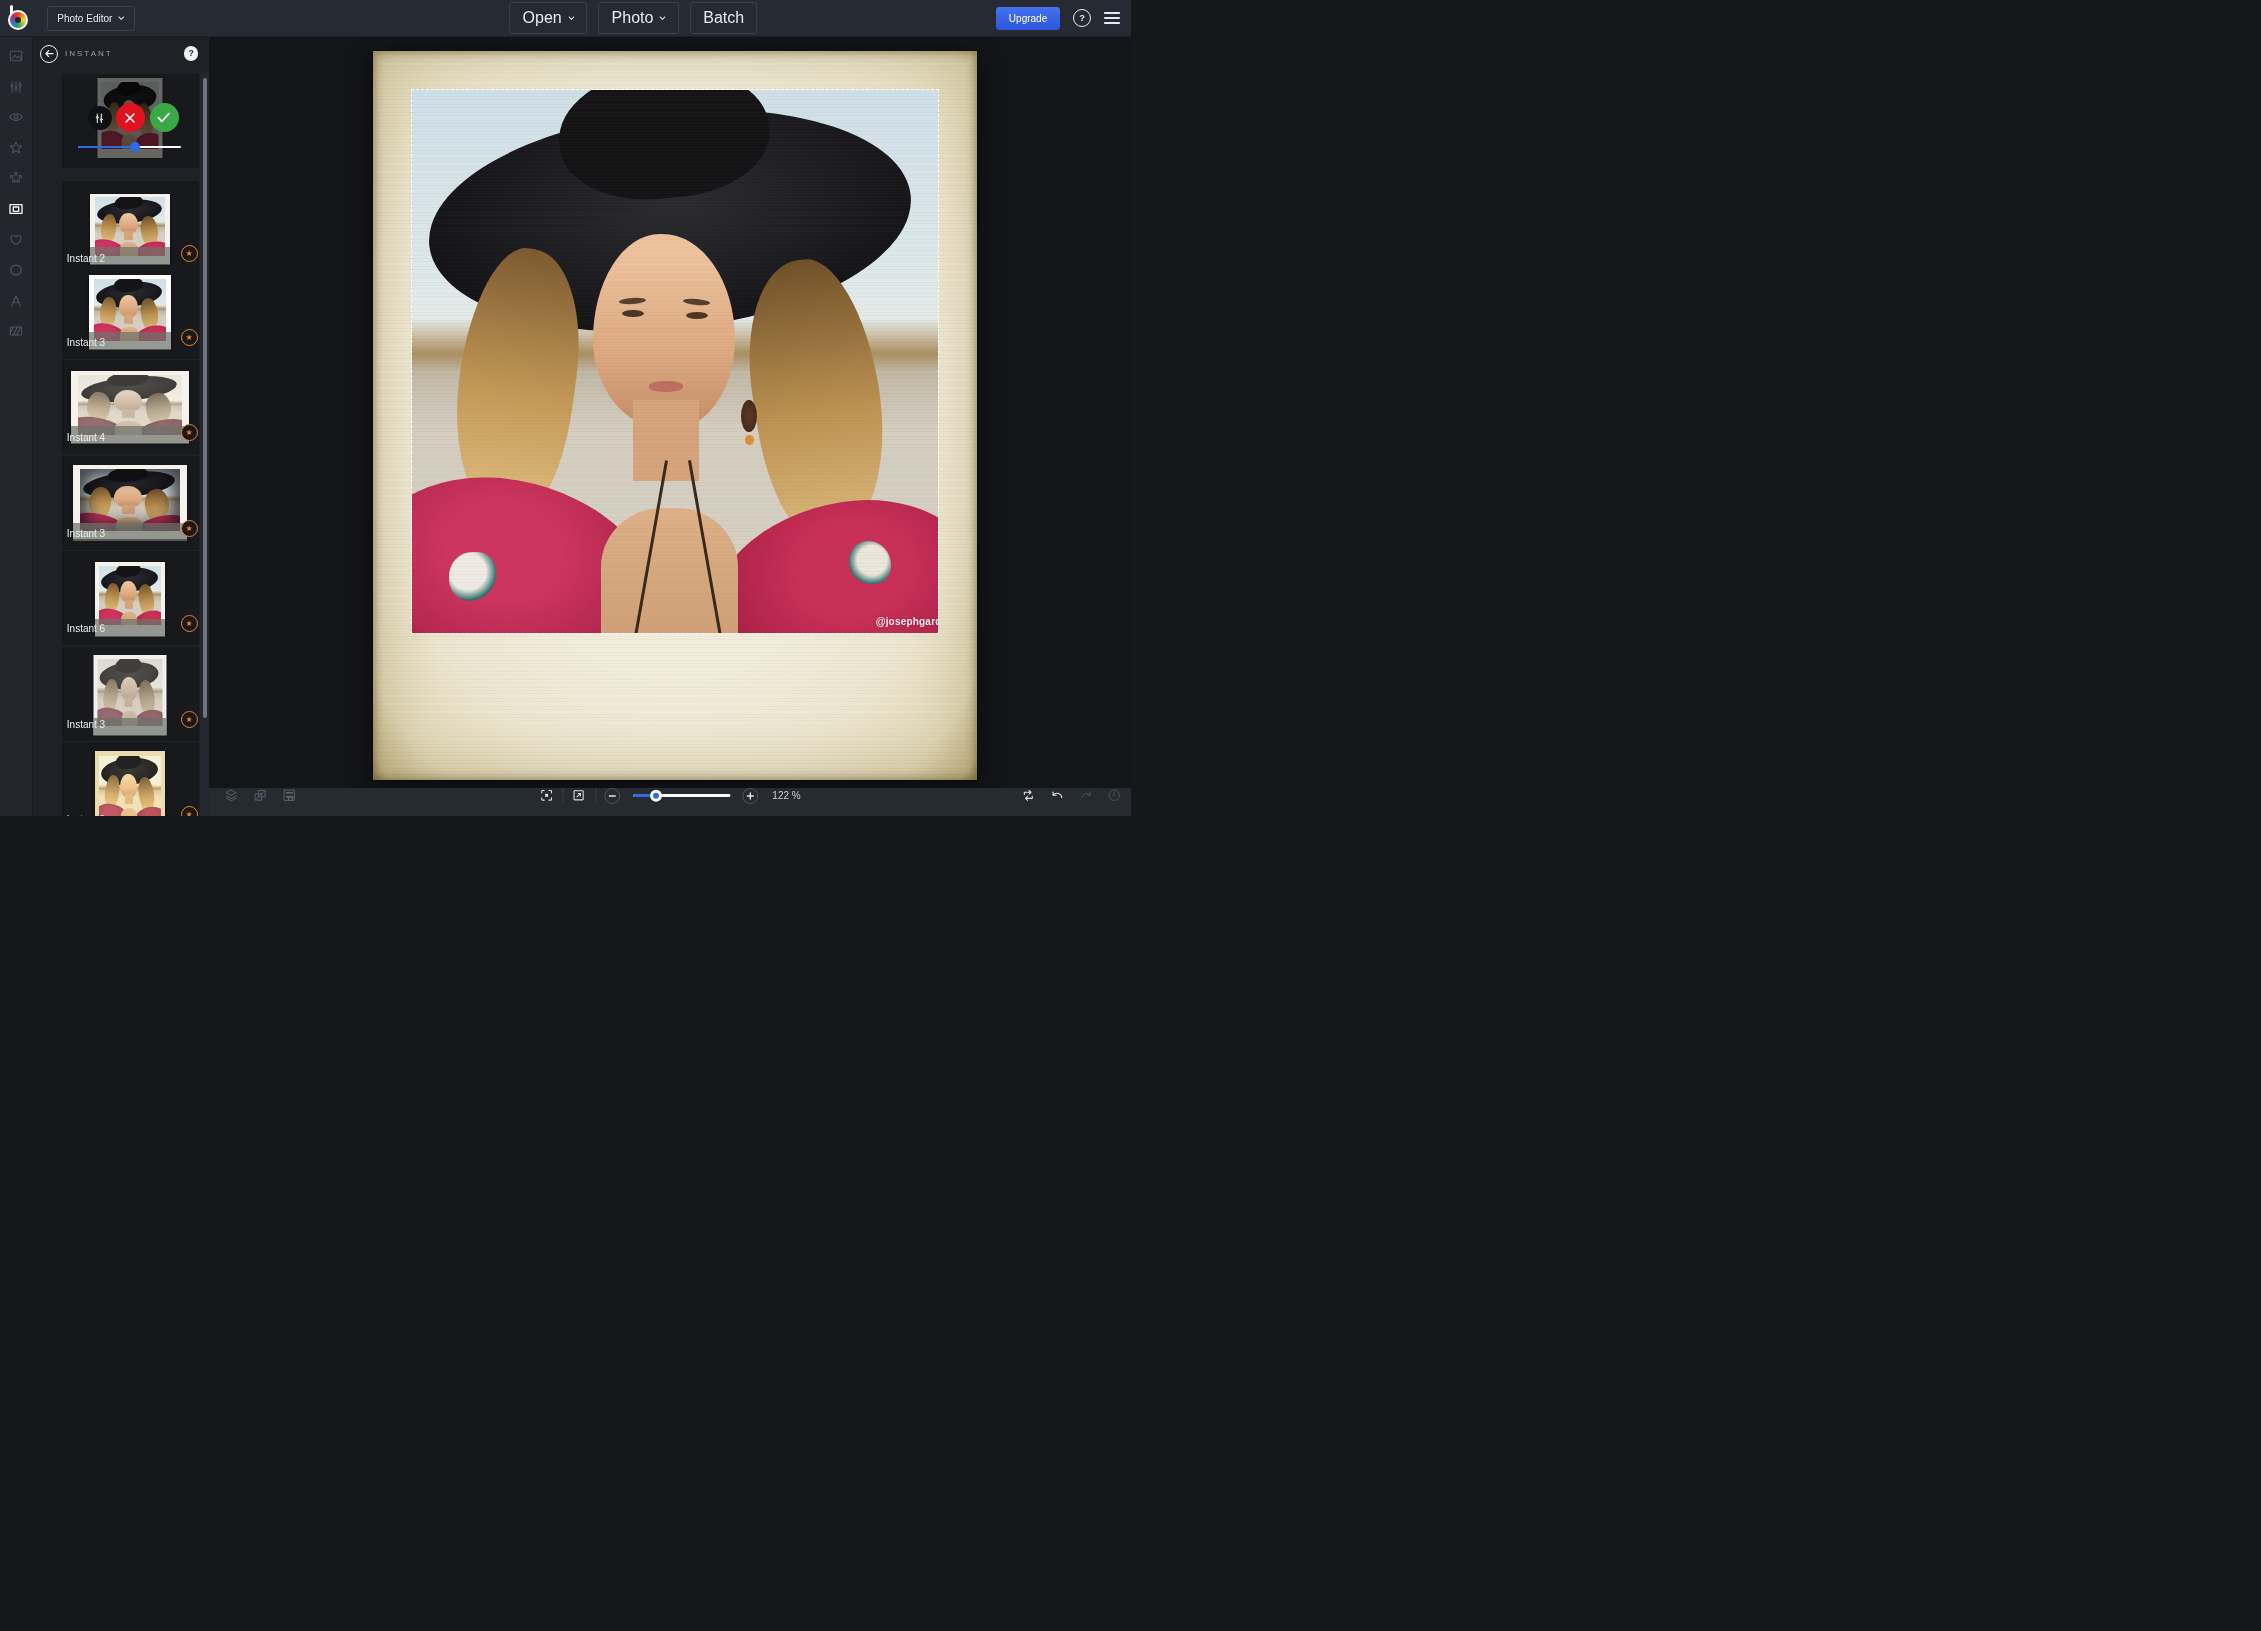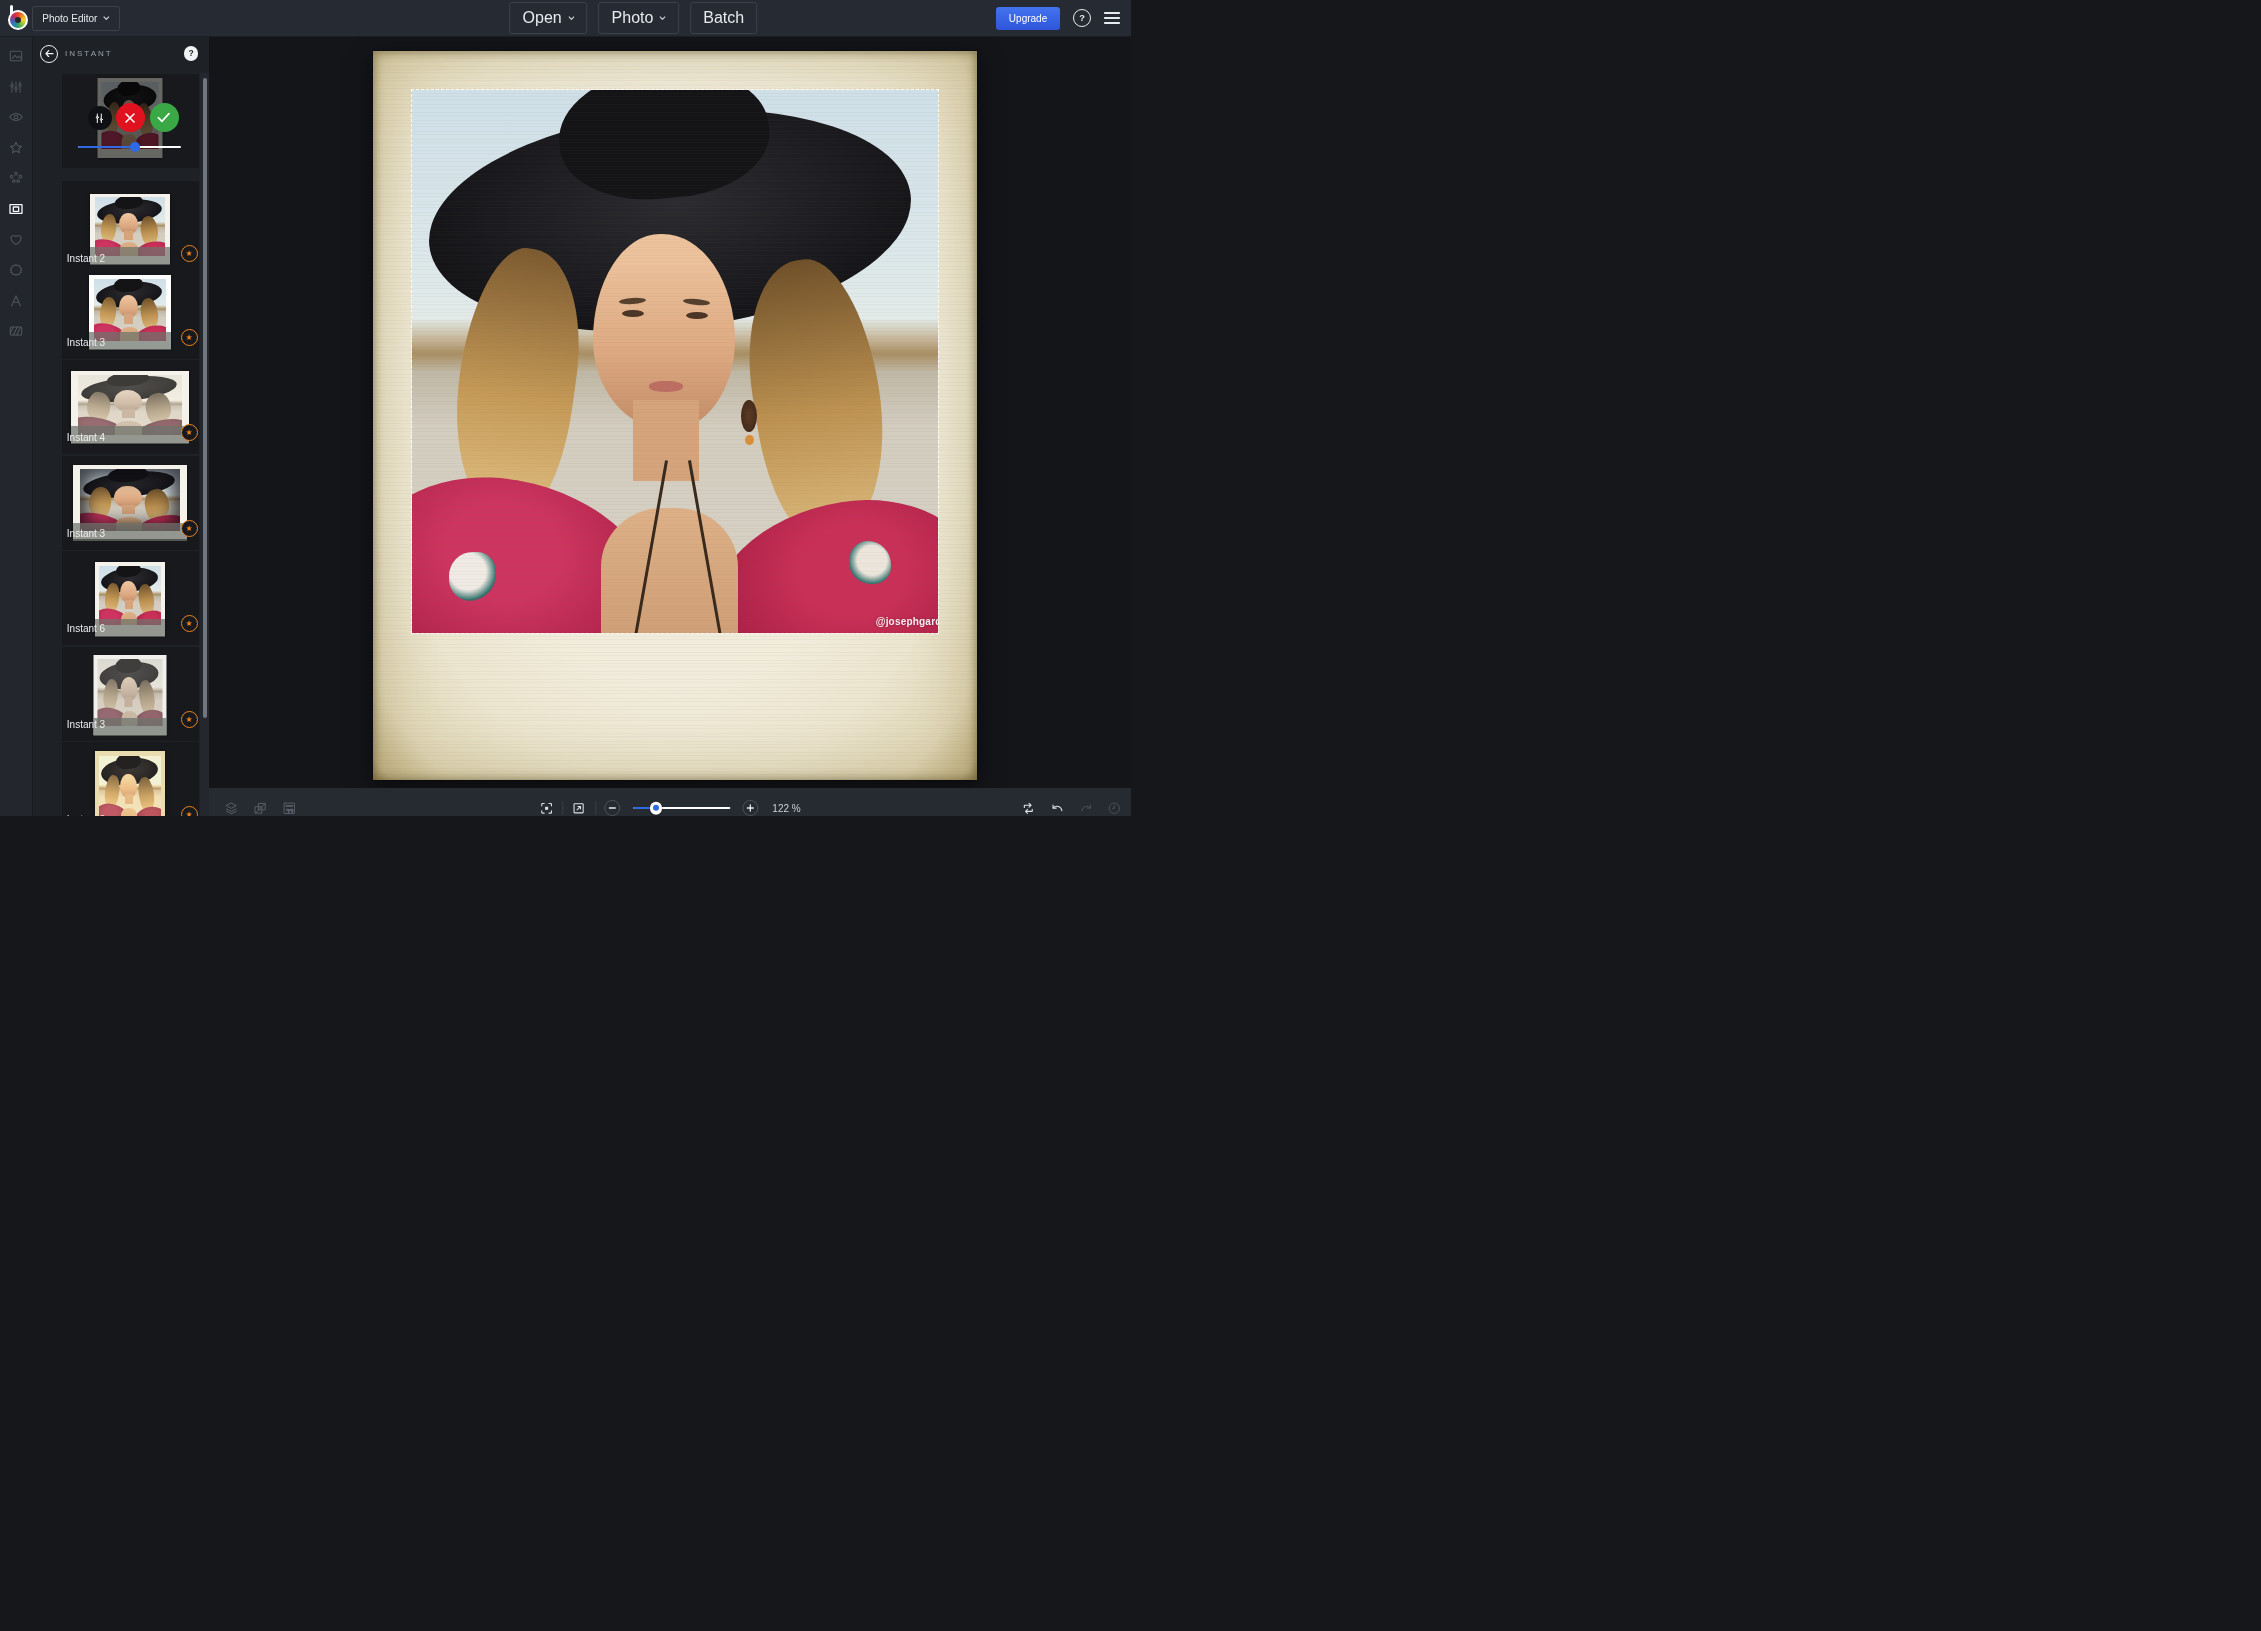--- a/index.html
+++ b/index.html
@@ -11,21 +11,21 @@
   
   .topbar{position:absolute;left:0;top:0;right:0;height:36px;background:#262a32;
           border-bottom:0.7px solid #1b1e24;display:flex;align-items:center;z-index:30;}
   .logo{position:relative;width:21px;height:26.5px;margin-left:8px;flex:0 0 auto;}
   .logo .stem{position:absolute;left:2px;top:0.7px;width:3.3px;height:16px;background:#fff;border-radius:2px;}
   .logo .wheel{position:absolute;left:0;bottom:1.3px;width:20px;height:20px;border-radius:50%;
                border:2.7px solid #fff;box-sizing:border-box;
                background:conic-gradient(#e8412c,#f08c21,#f5d92b,#8cc43d,#2e9e62,#2b7fc3,#6651a0,#c42b63,#e8412c);}
   .logo .wheel:after{content:"";position:absolute;left:50%;top:50%;width:6px;height:6px;border-radius:50%;
                background:#23262c;transform:translate(-50%,-50%);}
-  .menu-btn{margin-left:3px;display:flex;align-items:center;gap:6px;border:0.7px solid #3c414a;
+  .menu-btn{margin-left:18px;display:flex;align-items:center;gap:6px;border:0.7px solid #3c414a;
             border-radius:2.7px;padding:6px 9.3px;color:#e8eaed;font-size:10px;cursor:pointer;background:transparent;}
   .center-group{position:absolute;left:56%;transform:translateX(-50%);display:flex;gap:11.3px;}
   .bar-btn{display:flex;align-items:center;gap:6px;border:0.7px solid #3c414a;border-radius:2.7px;
            padding:6px 12px;color:#e8eaed;font-size:16px;cursor:pointer;background:transparent;}
   .right-group{position:absolute;right:10.6px;top:0;height:36px;display:flex;align-items:center;gap:13.3px;}
   .upgrade-btn{background:linear-gradient(180deg,#4373ef,#2e55da);color:#fff;border-radius:3.3px;
                padding:6px 12.6px;font-size:10px;cursor:pointer;}
   .help-circ{width:18px;height:18px;border:1.7px solid #e8eaed;border-radius:50%;color:#e8eaed;
              display:grid;place-items:center;font-size:9.3px;font-weight:bold;box-sizing:border-box;cursor:pointer;}
   .hamburger{display:flex;flex-direction:column;gap:3.3px;cursor:pointer;padding:2.7px 0;}
@@ -130,21 +130,21 @@
   .sc-chainR{left:55.5%;top:68%;width:0.5%;height:34%;background:#38291c;transform:rotate(-10deg);}
   .sc-flwL{left:7%;bottom:6%;width:9%;height:9%;border-radius:50% 40% 55% 45%;
            background:radial-gradient(circle at 40% 40%,#efeae4 45%,#2e6e6a 70%,transparent 75%);}
   .sc-flwR{right:9%;bottom:9%;width:8%;height:8%;border-radius:45% 55% 40% 50%;
            background:radial-gradient(circle at 55% 45%,#ece5dc 45%,#34746f 70%,transparent 75%);}
   .watermark{position:absolute;right:-9.3px;bottom:6.6px;color:rgba(255,255,255,.92);font-size:10px;
              font-weight:bold;letter-spacing:0.2px;white-space:nowrap;text-shadow:0 0 2.7px rgba(0,0,0,.25);}
 
   
   .statusbar{position:absolute;left:0;right:0;bottom:0;height:28.5px;background:#262a31;
-             display:flex;align-items:flex-end;z-index:15;}
+             display:flex;align-items:flex-start;z-index:15;}
   .sb-left{display:flex;align-items:center;gap:14.6px;margin-left:14.6px;}
   .sb-center{position:absolute;left:50%;transform:translateX(-50%);display:flex;align-items:center;gap:8.6px;}
   .sb-right{position:absolute;right:9.3px;display:flex;align-items:center;gap:14px;}
   .sb-icon{width:14.6px;height:14.6px;cursor:pointer;}
   .sb-icon svg{width:14.6px;height:14.6px;stroke:#596069;fill:none;stroke-width:1.6;stroke-linecap:round;stroke-linejoin:round;}
   .sb-icon.bright svg{stroke:#dde0e4;stroke-width:1.8;}
   .sb-icon.dim svg{stroke:#4b5058;}
   .sb-divider{width:0.7px;height:14.6px;background:#3a3f48;}
   .circle-btn{width:16px;height:16px;border-radius:50%;border:0.7px solid rgba(255,255,255,.18);
               display:grid;place-items:center;cursor:pointer;box-sizing:border-box;}

